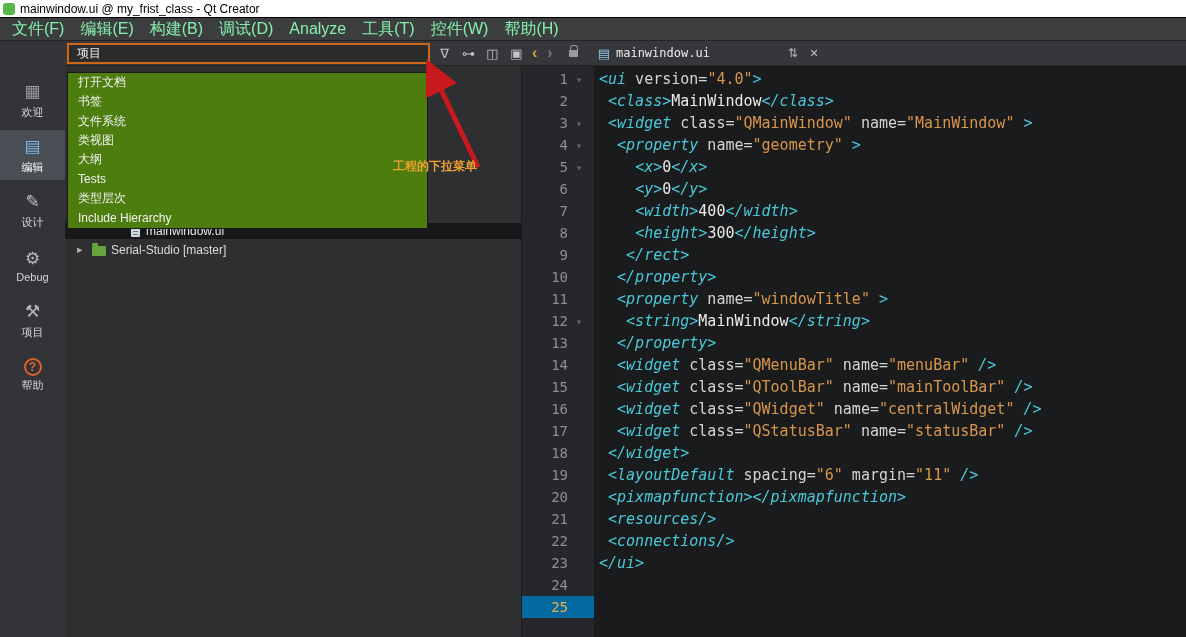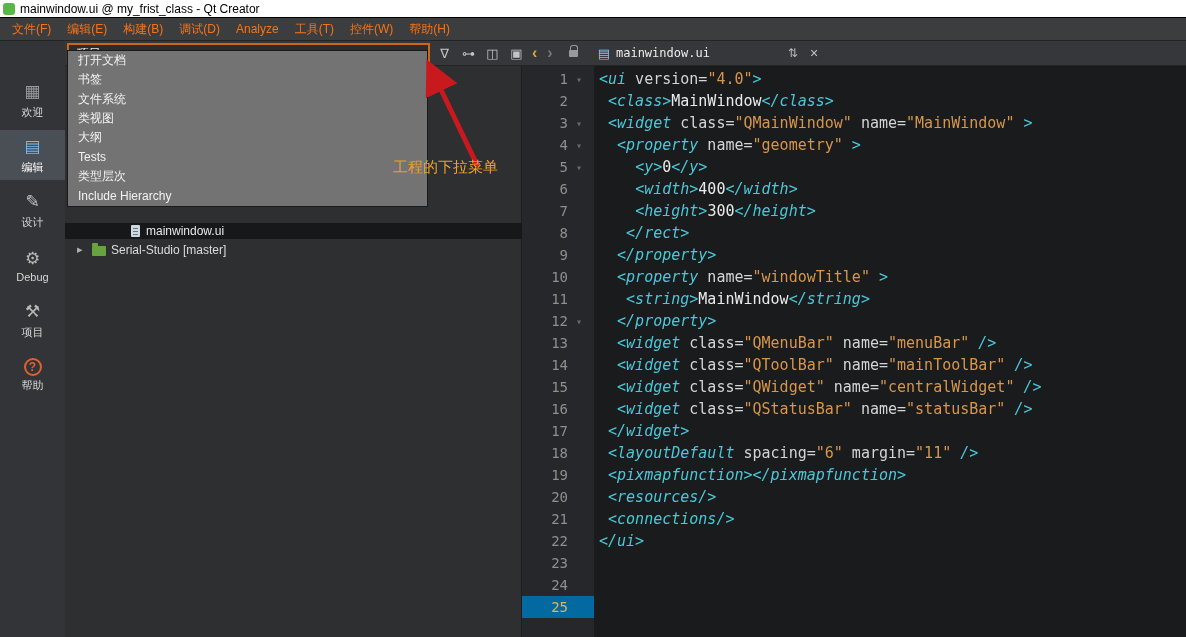--- a/index.html
+++ b/index.html
@@ -7,21 +7,21 @@
   .app{position:relative;width:1186px;height:602px;background:#2e2f31}
 
   
   .titlebar{position:absolute;left:0;top:0;width:1186px;height:18px;background:#ffffff;color:#000;
     font-size:12px;display:flex;align-items:center;gap:5px;padding-left:3px;border-bottom:1px solid #000}
   .app-icon{width:12px;height:12px;background:#57b747;border-radius:3px;display:inline-block;flex:0 0 auto}
 
   
   .menubar{position:absolute;left:0;top:18px;width:1186px;height:23px;background:#3c3d3f;
     display:flex;align-items:center;padding-left:4px;border-bottom:1px solid #242424}
-  .menu-item{color:#f97316;font-size:12px;padding:3px 8px;cursor:default}
+  .menu-item{color:#86efac;font-size:16px;padding:3px 8px;cursor:default}
 
   
   .modebar{position:absolute;left:0;top:41px;width:65px;height:596px;background:#323437;
     padding-top:34px;display:flex;flex-direction:column;gap:5px}
   .mode{height:50px;display:flex;flex-direction:column;align-items:center;justify-content:center;gap:2px}
   .mode.active{background:#4a4e55}
   .mode-icon{width:24px;height:22px;display:flex;align-items:center;justify-content:center;font-size:17px;line-height:1}
   .mode-icon.help-icon{width:18px;height:18px;border:2px solid #e06030;border-radius:50%;font-size:12px;font-weight:bold}
   .mode-label{color:#d6d6d6;font-size:11px}
   .mode.active .mode-label{color:#ffffff}
@@ -38,21 +38,21 @@
     align-items:center;gap:6px;padding-left:66px;color:#e8e8e8;font-size:12px}
   .doc-icon{width:9px;height:12px;background:#cfd8dc;border-radius:1px;position:relative;flex:0 0 auto}
   .doc-icon::after{content:"";position:absolute;left:2px;top:3px;width:5px;height:1px;background:#5b7e96;box-shadow:0 3px 0 #5b7e96,0 6px 0 #5b7e96}
   .proj-row{position:absolute;left:0;top:200px;width:457px;height:17px;display:flex;align-items:center;gap:5px;
     padding-left:12px;color:#dcdcdc;font-size:12px}
   .expand{color:#b0b0b0;font-size:11px;width:10px}
   .folder-icon{width:14px;height:10px;background:#67a33f;border-radius:1px;position:relative;margin-top:2px;flex:0 0 auto}
   .folder-icon::before{content:"";position:absolute;left:0;top:-3px;width:6px;height:3px;background:#67a33f;border-radius:1px 1px 0 0}
 
   
-  .popup{position:absolute;left:67px;top:50px;width:361px;height:157px;background:#737373;border:1px solid #1a1a1a;z-index:5}
+  .popup{position:absolute;left:67px;top:72px;width:361px;height:157px;background:#4d7c0f;border:1px solid #1a1a1a;z-index:5}
   .popup-item{height:19.3px;display:flex;align-items:center;padding-left:10px;color:#f2f2f2;font-size:12px;cursor:default}
 
   
   .tabbar{position:absolute;left:522px;top:41px;width:664px;height:25px;background:#35373a;border-bottom:1px solid #242424;
     display:flex;align-items:center;color:#cccccc;font-size:13px}
   .nav-back{margin-left:10px;color:#d7a73f;font-size:16px;font-weight:bold}
   .nav-fwd{margin-left:10px;color:#777;font-size:16px;font-weight:bold}
   .lock{margin-left:16px;width:9px;height:7px;background:#9a9a9a;border-radius:1px;position:relative}
   .lock::before{content:"";position:absolute;left:1px;top:-5px;width:6px;height:5px;border:1.5px solid #9a9a9a;border-bottom:none;border-radius:3px 3px 0 0}
   .file-ic{margin-left:20px;color:#8fc7e8;font-size:13px}
@@ -70,21 +70,21 @@
   .codearea{position:absolute;left:594px;top:66px;width:592px;height:571px;background:#1a1b1d;padding:2px 0 0 5px;overflow:hidden}
   .code-row{height:22px;line-height:22px;white-space:pre;font-family:"DejaVu Sans Mono",monospace;font-size:15px}
   .tk-t{color:#4ac8d8;font-style:italic}
   .tk-a{color:#d4d4d4;}
   .tk-v{color:#d7964a}
   .tk-x{color:#eaeaea}
   .tk-p{color:#eaeaea}
 
   
   .anno-arrow{position:absolute;left:400px;top:55px;z-index:9;pointer-events:none}
-  .anno-text{position:absolute;left:393px;top:158px;z-index:9;font-size:15px;font-weight:normal}
+  .anno-text{position:absolute;left:393px;top:158px;z-index:9;font-size:12px;font-weight:bold}
 </style>
 </head>
 <body>
 
 <div class="app">
 
   <div class="titlebar">
     <span class="app-icon"></span>
     <span>mainwindow.ui @ my_frist_class - Qt Creator</span>
   </div>
@@ -260,20 +260,21 @@
       <div class="gut-row cur">
         <span class="num">25</span>
         <span class="fold"></span>
       </div>
     </div>
   <div class="codearea">
       <div class="code-row"><span class="tk-t">&lt;ui</span><span class="tk-a"> version=</span><span class="tk-v">"4.0"</span><span class="tk-t">&gt;</span></div>
       <div class="code-row"><span class="tk-p"> </span><span class="tk-t">&lt;class&gt;</span><span class="tk-x">MainWindow</span><span class="tk-t">&lt;/class&gt;</span></div>
       <div class="code-row"><span class="tk-p"> </span><span class="tk-t">&lt;widget</span><span class="tk-a"> class=</span><span class="tk-v">"QMainWindow"</span><span class="tk-a"> name=</span><span class="tk-v">"MainWindow"</span><span class="tk-t"> &gt;</span></div>
       <div class="code-row"><span class="tk-p">  </span><span class="tk-t">&lt;property</span><span class="tk-a"> name=</span><span class="tk-v">"geometry"</span><span class="tk-t"> &gt;</span></div>
+      <div class="code-row"><span class="tk-p">    </span><span class="tk-t">&lt;x&gt;</span><span class="tk-x">0</span><span class="tk-t">&lt;/x&gt;</span></div>
       <div class="code-row"><span class="tk-p">    </span><span class="tk-t">&lt;y&gt;</span><span class="tk-x">0</span><span class="tk-t">&lt;/y&gt;</span></div>
       <div class="code-row"><span class="tk-p">    </span><span class="tk-t">&lt;width&gt;</span><span class="tk-x">400</span><span class="tk-t">&lt;/width&gt;</span></div>
       <div class="code-row"><span class="tk-p">    </span><span class="tk-t">&lt;height&gt;</span><span class="tk-x">300</span><span class="tk-t">&lt;/height&gt;</span></div>
       <div class="code-row"><span class="tk-p">   </span><span class="tk-t">&lt;/rect&gt;</span></div>
       <div class="code-row"><span class="tk-p">  </span><span class="tk-t">&lt;/property&gt;</span></div>
       <div class="code-row"><span class="tk-p">  </span><span class="tk-t">&lt;property</span><span class="tk-a"> name=</span><span class="tk-v">"windowTitle"</span><span class="tk-t"> &gt;</span></div>
       <div class="code-row"><span class="tk-p">   </span><span class="tk-t">&lt;string&gt;</span><span class="tk-x">MainWindow</span><span class="tk-t">&lt;/string&gt;</span></div>
       <div class="code-row"><span class="tk-p">  </span><span class="tk-t">&lt;/property&gt;</span></div>
       <div class="code-row"><span class="tk-p">  </span><span class="tk-t">&lt;widget</span><span class="tk-a"> class=</span><span class="tk-v">"QMenuBar"</span><span class="tk-a"> name=</span><span class="tk-v">"menuBar"</span><span class="tk-t"> /&gt;</span></div>
       <div class="code-row"><span class="tk-p">  </span><span class="tk-t">&lt;widget</span><span class="tk-a"> class=</span><span class="tk-v">"QToolBar"</span><span class="tk-a"> name=</span><span class="tk-v">"mainToolBar"</span><span class="tk-t"> /&gt;</span></div>

